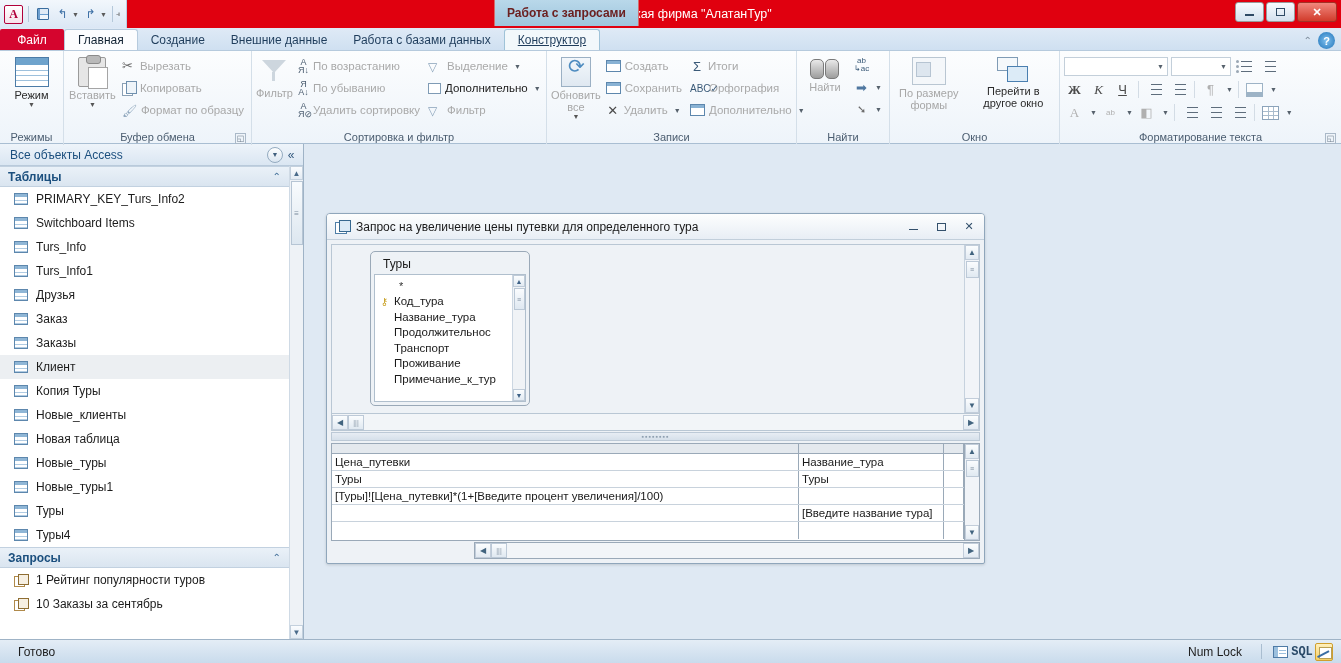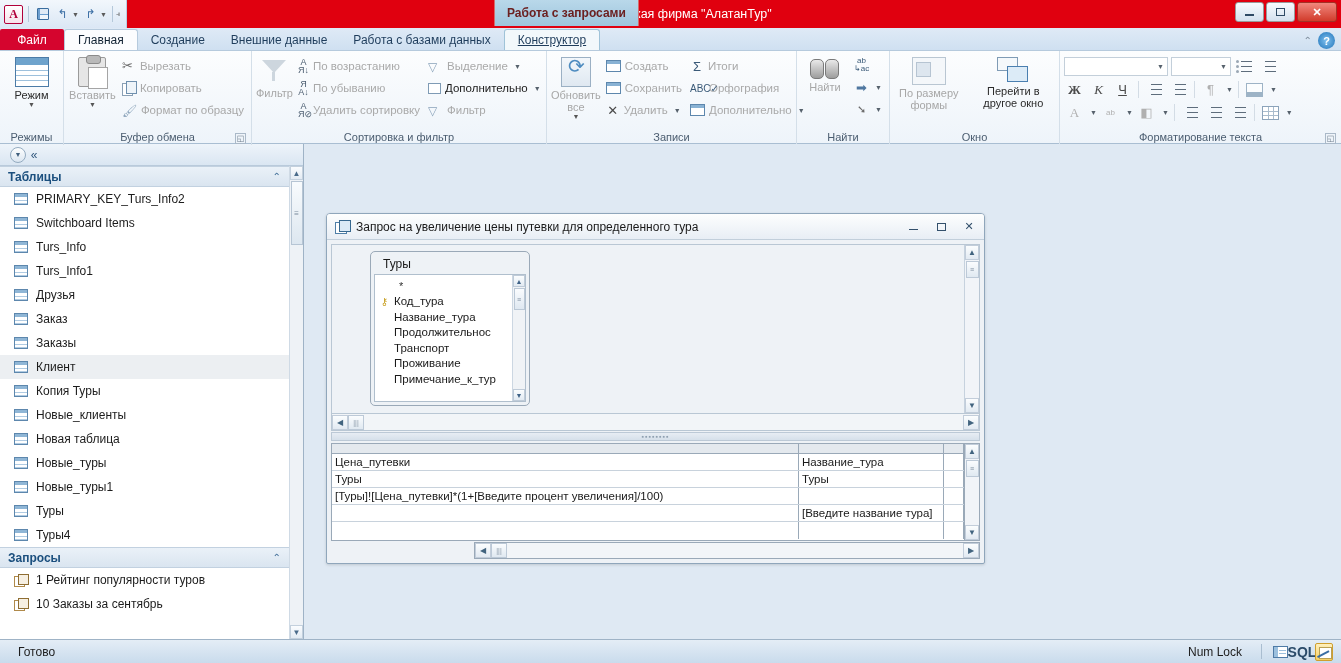--- a/index.html
+++ b/index.html
@@ -369,21 +369,21 @@
     font-size:12px;color:#1d1d1d;padding:0 6px;
   }
   .sb-left{flex:1;padding-left:12px;}
   .sb-numlock{padding-right:12px;color:#1d1d1d;}
   .sb-div{width:1px;height:15px;background:#a9bdd0;margin:0 7px;}
   .sb-vbtn{width:20px;height:18px;display:flex;align-items:center;justify-content:center;margin:0 1px;}
   .sb-ico-ds{width:15px;height:12px;border:1px solid #4f7ba6;background:#fff;position:relative;}
   .sb-ico-ds::before{content:"";position:absolute;left:0;top:0;bottom:0;width:4px;background:#9cc0de;}
   .sb-ico-ds::after{content:"";position:absolute;left:5px;right:1px;top:3px;height:1px;background:#9cc0de;
     box-shadow:0 3px 0 #9cc0de;}
-  .sb-sql{font-size:14px;font-weight:bold;color:#2a4a68;}
+  .sb-sql{font-size:12px;font-weight:bold;color:#2a4a68;font-family:Liberation Mono, monospace;}
   .sb-ico-design{width:18px;height:18px;background:linear-gradient(#fff0bd,#f6cf62);
     border:1px solid #cf9f2e;border-radius:2px;position:relative;}
   .sb-ico-design::before{content:"";position:absolute;left:3px;top:3px;width:11px;height:10px;
     background:#fff;border:1px solid #b9a055;}
   .sb-ico-design::after{content:"";position:absolute;left:2px;bottom:2px;width:13px;height:2px;background:#3a6ea5;
     transform:rotate(-28deg);transform-origin:left bottom;}
 </style>
 </head>
 <body>
 
@@ -690,20 +690,21 @@
         <span>Форматирование текста</span>
         <span class="dlg">◱</span>
       </div>
     </div>
   </div>
 
   <div class="main">
 
     <div class="navpane">
       <div class="nav-header">
+        <span class="ttl">Все объекты Access</span>
         <span class="nav-dd">▼</span>
         <span class="nav-collapse">«</span>
       </div>
       <div class="nav-body">
         <div class="nav-list">
 
           <div class="grp-head">
             <span>Таблицы</span>
             <span class="chv">⌃</span>
           </div>

